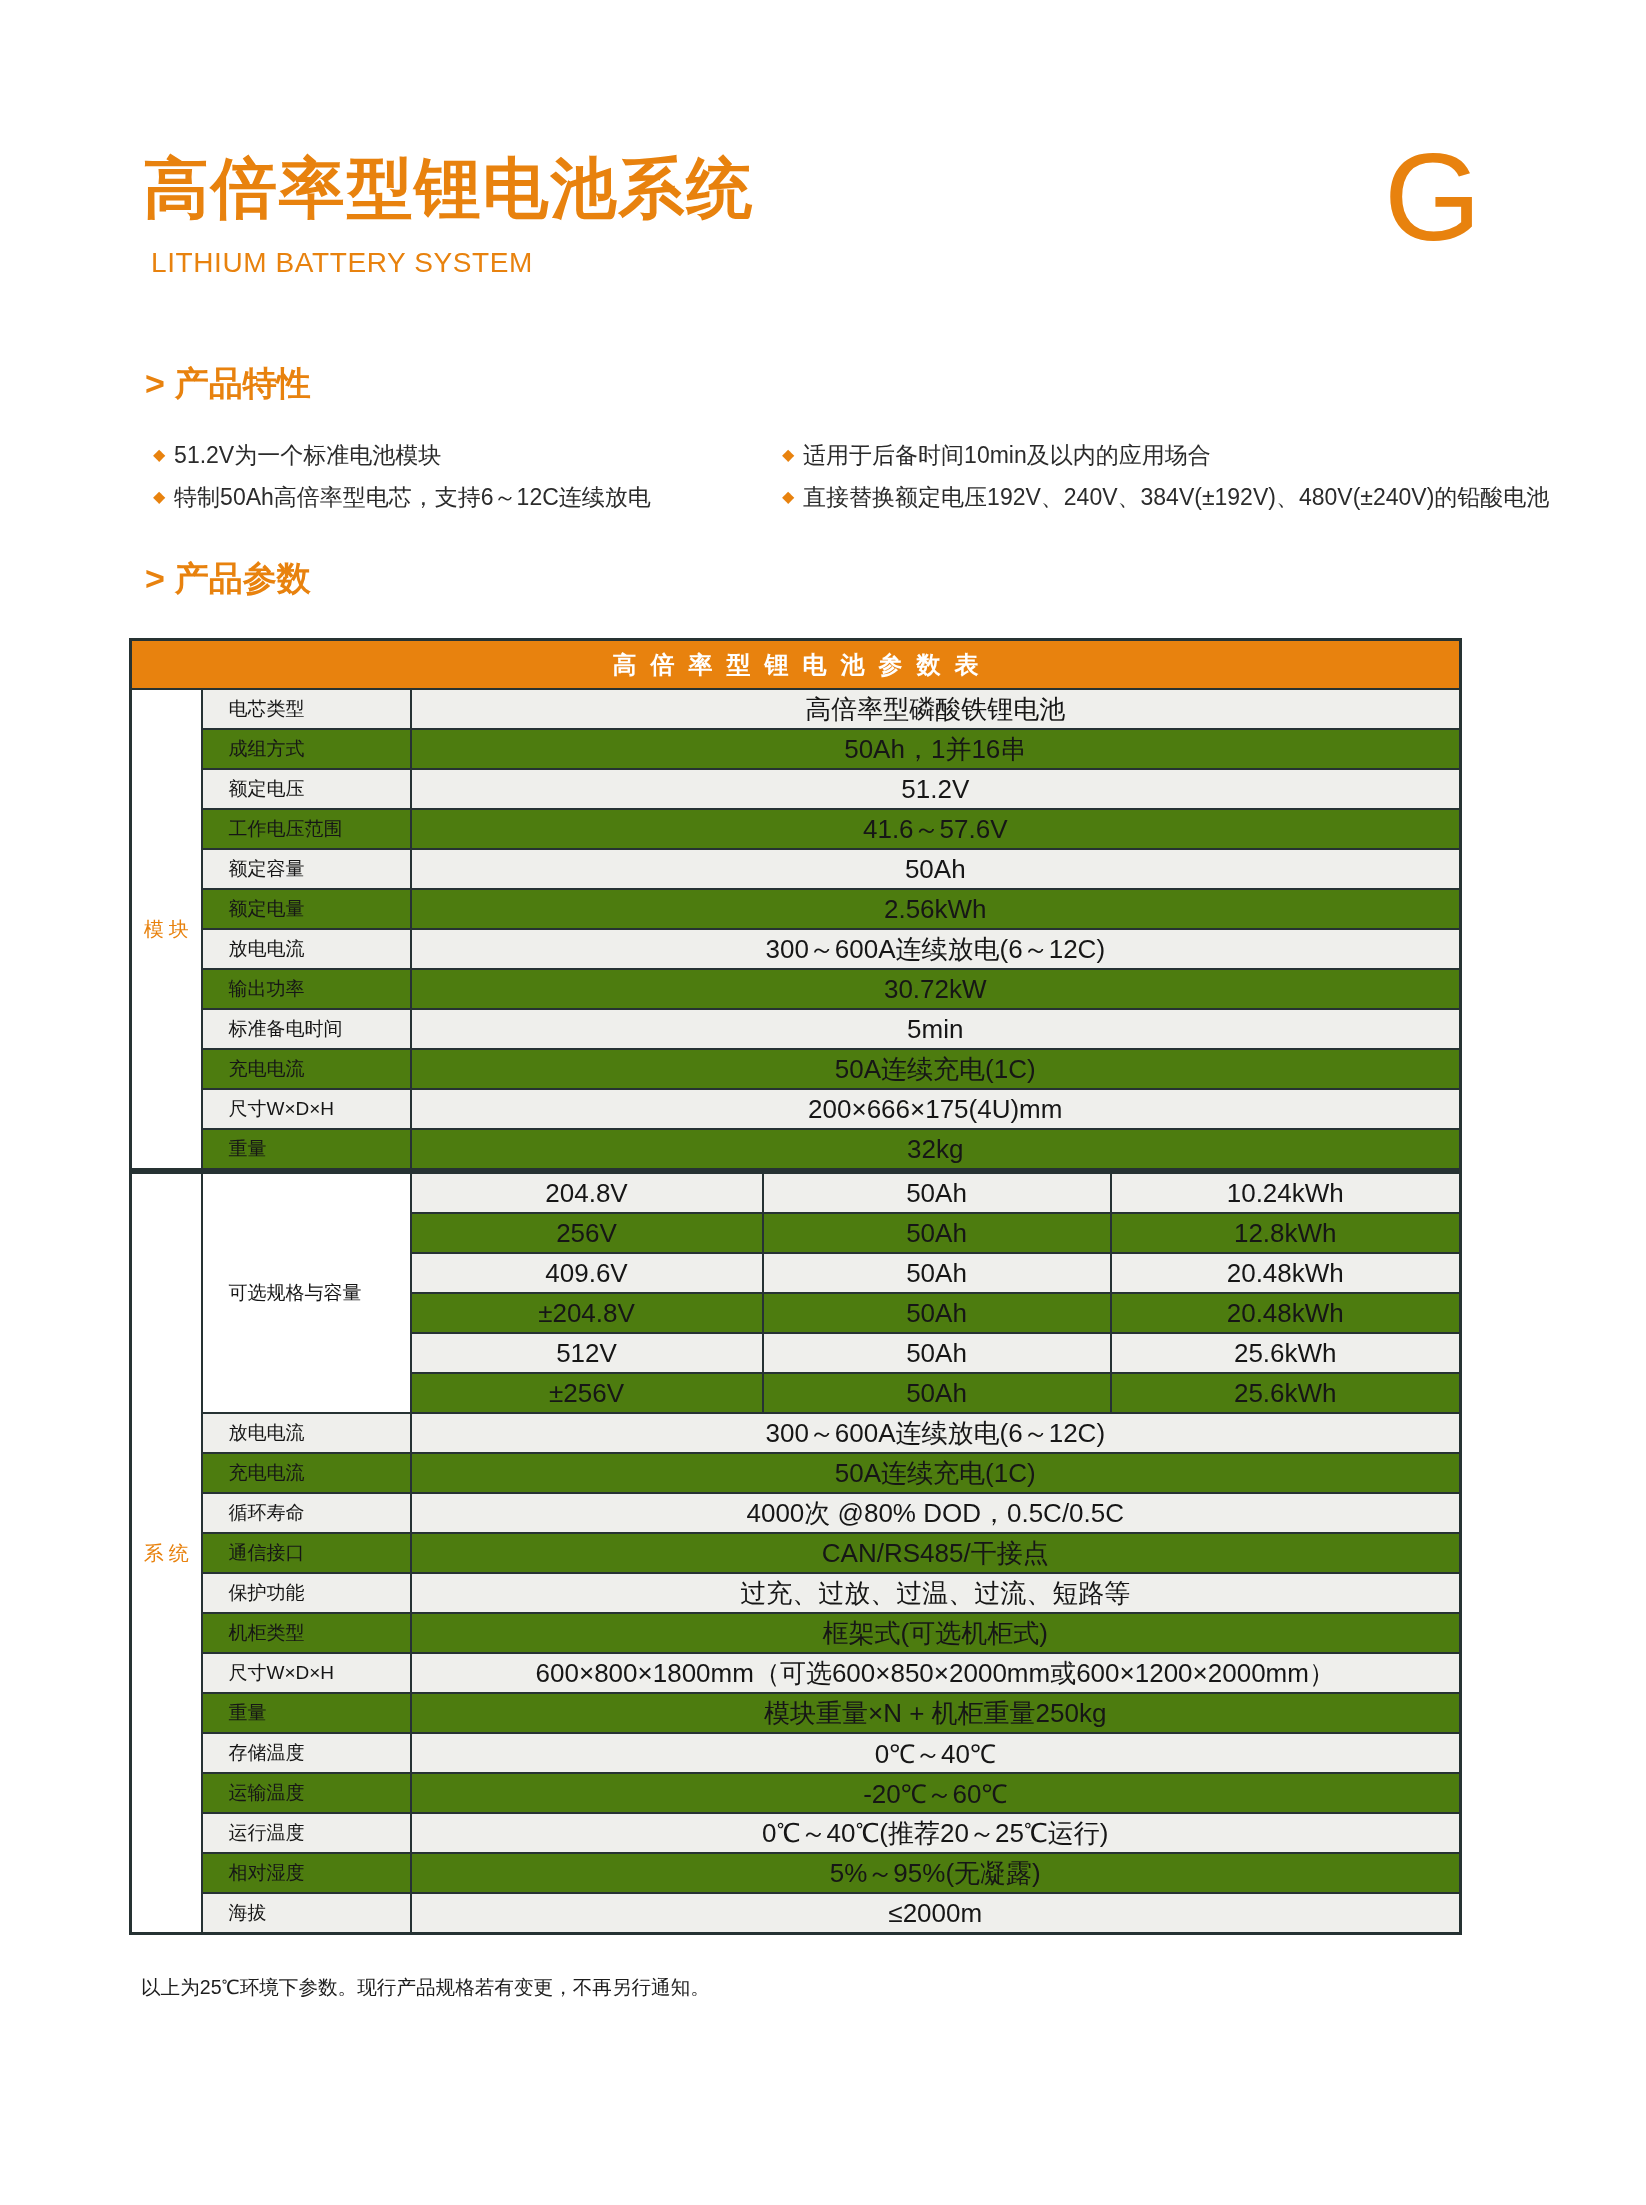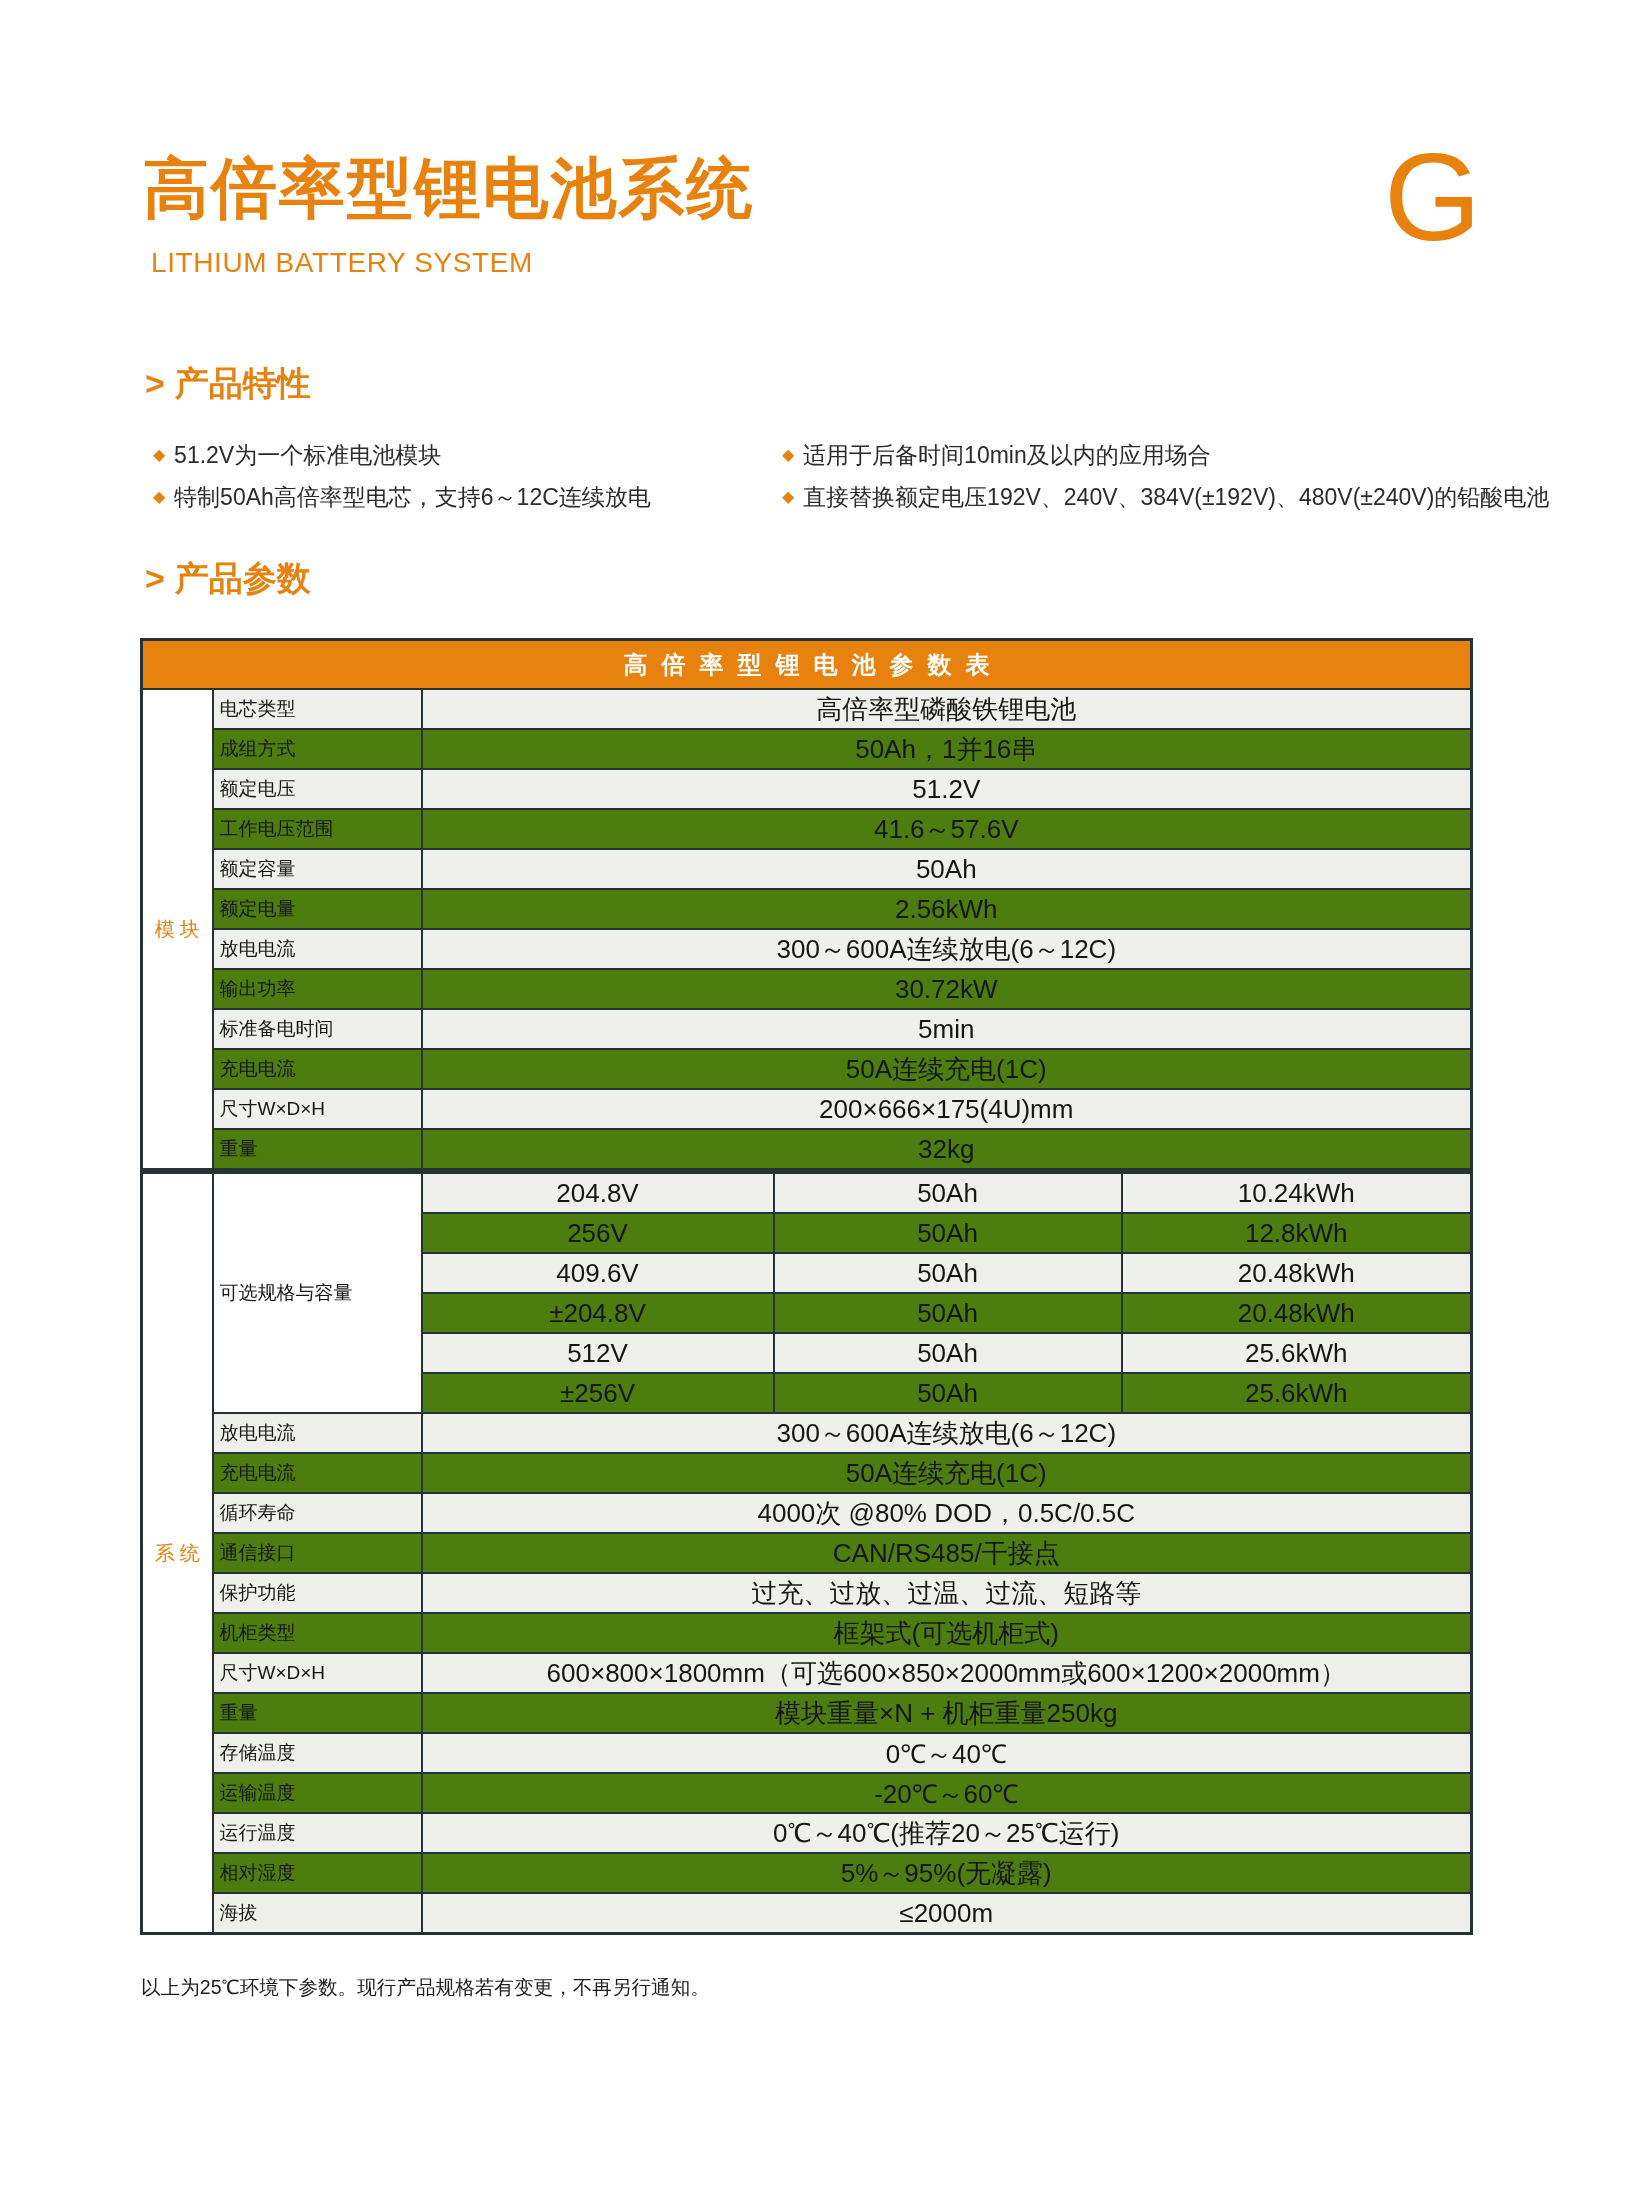--- a/index.html
+++ b/index.html
@@ -42,42 +42,42 @@
     white-space: nowrap;
   }
   .feature .diamond { color: #E8820E; font-size: 16px; line-height: 1; }
   .feature .ftext   { color: #2b2b2b; font-size: 23px; font-weight: 500; line-height: 1.15; }
   #feature-1 { left: 153px; top: 442px; }
   #feature-2 { left: 153px; top: 484px; }
   #feature-3 { left: 782px; top: 442px; }
   #feature-4 { left: 782px; top: 484px; }
 
   
-  .table-wrap { position: absolute; left: 140px; top: 638px; }
+  .table-wrap { position: absolute; left: 129px; top: 638px; }
   table.ptable {
     border-collapse: collapse; table-layout: fixed;
     width: 1330px;
     border: 3.8px solid #263233;
   }
   .ptable th.table-title {
     height: 45px;
     background: #E8820E; color: #ffffff;
     font-size: 24px; font-weight: 600;
     letter-spacing: 14px; text-indent: 14px;
     text-align: center; vertical-align: middle;
     border: 2.5px solid #263233;
   }
   .ptable td {
     border: 2.5px solid #263233;
     height: 38px; padding: 0; vertical-align: middle;
     overflow: hidden; white-space: nowrap;
   }
   .ptable td.cell-label {
     font-size: 19px; color: #161616; font-weight: 500;
-    text-align: left; padding-left: 6px;
+    text-align: left; padding-left: 26px;
   }
   .ptable td.cell-value {
     font-size: 26px; color: #161616; font-weight: 400;
     text-align: center;
   }
   .ptable tr.odd  td { background: #EFEFEC; }
   .ptable tr.even td { background: #4d7c0f; }
   .ptable td.cell-group {
     background: #FFFFFF !important;
     color: #E8820E; font-size: 20px; font-weight: 500;

